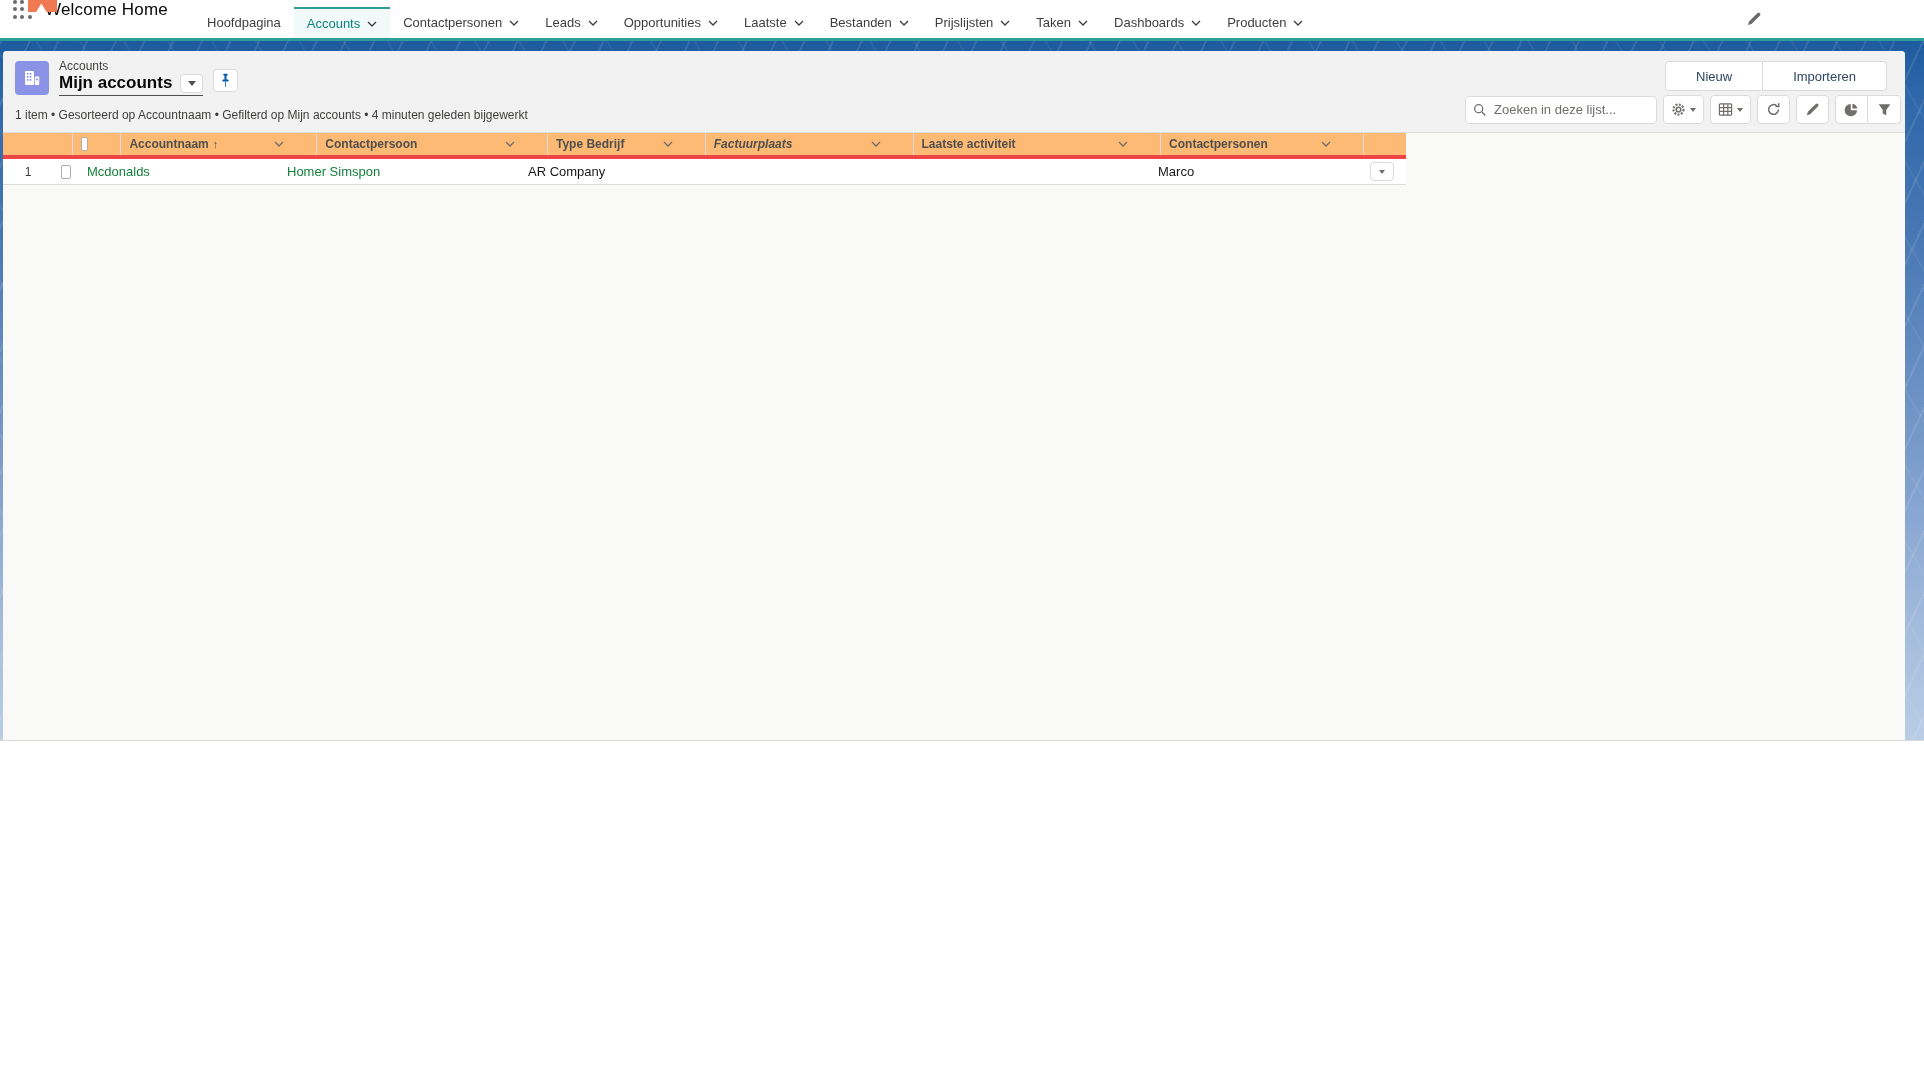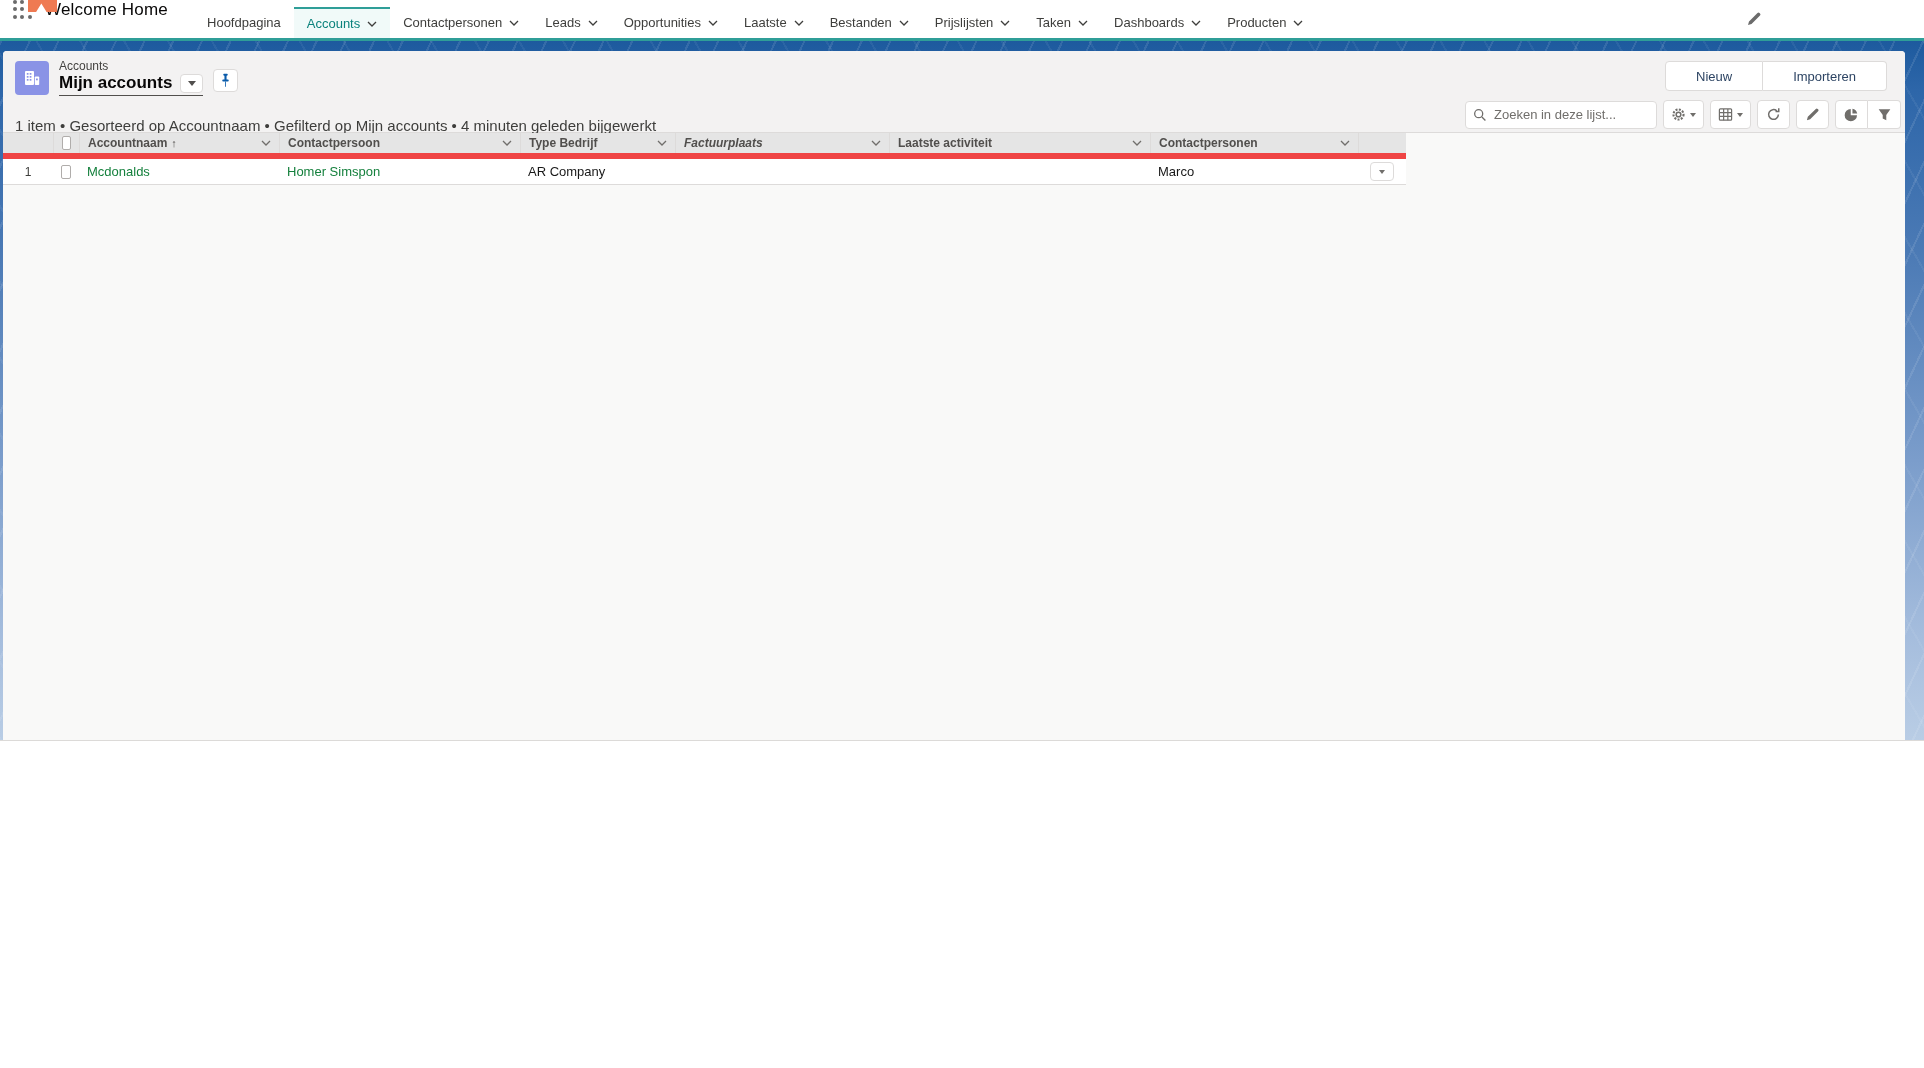--- a/index.html
+++ b/index.html
@@ -45,39 +45,39 @@
   .tri-down { width:0; height:0; border-left:4px solid transparent; border-right:4px solid transparent; border-top:5px solid #514f4d; }
   .pin-btn { width:25px; height:23px; background:#fff; border:1px solid #dddbda; border-radius:4px;
              display:inline-flex; align-items:center; justify-content:center; margin-left:10px; margin-top:10px; cursor:pointer; }
   .hdr-actions { position:absolute; top:10px; right:18px; display:flex; }
   .btn { height:30px; padding:0 30px; background:#fff; border:1px solid #dddbda; font-size:13px; color:#2d4463;
          display:flex; align-items:center; cursor:pointer; font-family:inherit; }
   .btn:first-child { border-radius:4px 0 0 4px; }
   .btn:last-child { border-radius:0 4px 4px 0; border-left:none; }
 
   .hdr-row2 { position:absolute; left:12px; right:4px; top:44px; display:flex; align-items:center; }
-  .status-line { font-size:15px; color:#3e3e3c; margin-top:22px; }
+  .status-line { font-size:12px; color:#3e3e3c; margin-top:11px; }
   .row2-right { margin-left:auto; display:flex; align-items:center; gap:6px; }
   .search-wrap { position:relative; width:192px; height:28px; }
   .search-wrap svg { position:absolute; left:8px; top:7px; }
   .search-input { width:100%; height:100%; border:1px solid #dddbda; border-radius:4px; background:#fff;
                   padding:0 8px 0 28px; font-size:13px; color:#080707; font-family:inherit; outline:none; }
   .search-input::placeholder { color:#706e6b; }
   .icon-btn { height:29px; min-width:33px; padding:0 7px; background:#fff; border:1px solid #dddbda; border-radius:4px;
               display:flex; align-items:center; justify-content:center; gap:4px; cursor:pointer; }
   .icon-group { display:flex; }
   .icon-group .icon-btn { border-radius:0; }
   .icon-group .icon-btn:first-child { border-radius:4px 0 0 4px; }
   .icon-group .icon-btn:last-child { border-radius:0 4px 4px 0; border-left:none; }
   .caret { width:0; height:0; border-left:3.5px solid transparent; border-right:3.5px solid transparent; border-top:4.5px solid #706e6b; }
 
   
   .tbl { position:absolute; left:0; top:82px; width:1403px; }
   .trow { display:flex; width:1403px; }
-  .thead { background:#e5e5e5; border-bottom:6px solid #ef4444; height:26px; }
+  .thead { background:#fdba74; border-bottom:4px solid #ef4444; height:26px;gap:24px; }
   .tbody-row { background:#fff; border-bottom:1px solid #dddbda; height:26px; }
   .tc { display:flex; align-items:center; overflow:hidden; white-space:nowrap; }
   .c-num { width:50px; justify-content:center; }
   .c-chk { width:26px; justify-content:center; }
   .c-0 { width:200px; } .c-1 { width:241px; } .c-2 { width:155px; }
   .c-3 { width:214px;font-style:italic; } .c-4 { width:261px; } .c-5 { width:208px; }
   .c-act { width:48px; justify-content:center; }
   .thead .tc { border-left:1px solid #dddbda; padding:0 8px; cursor:pointer; }
   .thead .c-num { border-left:none; }
   .thead .c-act { border-left:1px solid #dddbda; }

